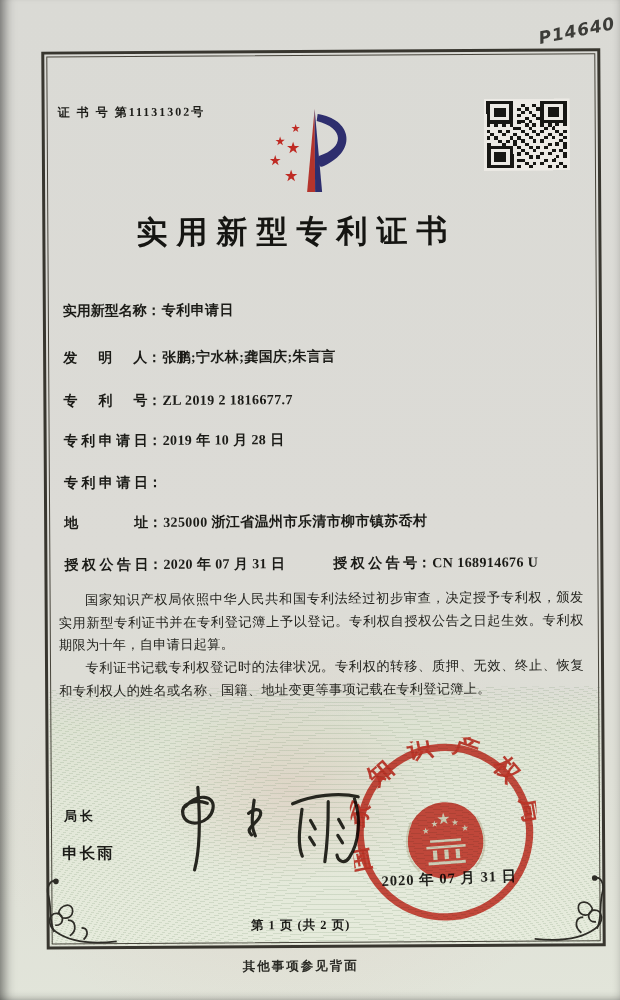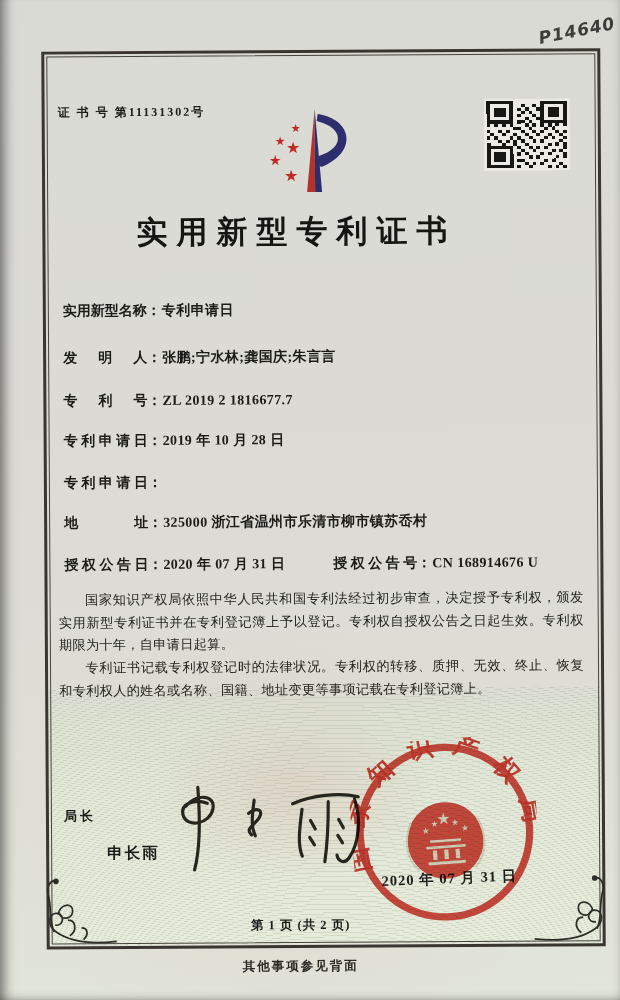--- a/index.html
+++ b/index.html
@@ -57,21 +57,21 @@
   .grant-row{display:flex;}
   .grant-left{display:flex;align-items:baseline;}
   .grant-right{display:flex;align-items:baseline;margin-left:42px;}
   .paragraphs{position:absolute;left:58px;right:37px;top:588px;z-index:2;}
   .paragraphs p{
     margin:0;text-indent:2em;text-align:justify;
     font-size:13.2px;line-height:1.72;font-weight:500;color:#24241f;
     letter-spacing:0.3px;
   }
   .director-title{position:absolute;left:62px;top:806px;z-index:2;font-size:13px;font-weight:700;letter-spacing:3px;}
-  .director-name{position:absolute;left:60px;top:842px;z-index:2;font-size:15.5px;font-weight:700;letter-spacing:2px;margin-left:45px;}
+  .director-name{position:absolute;left:60px;top:842px;z-index:2;font-size:15.5px;font-weight:700;letter-spacing:2px;}
   .signature{position:absolute;left:152px;top:772px;z-index:2;}
   .seal{position:absolute;left:350px;top:740px;z-index:3;mix-blend-mode:multiply;opacity:0.92;transform:rotate(-4deg);}
   .seal-date{
     position:absolute;left:352px;top:870px;width:190px;text-align:center;z-index:2;
     font-size:14.5px;font-weight:600;transform:rotate(-2deg);color:#1f1f1b;letter-spacing:1px;
   }
   .page-footer{position:absolute;left:0;right:24px;top:917px;z-index:2;text-align:center;font-size:12.5px;font-weight:600;letter-spacing:1px;}
   .back-note{position:absolute;left:0;right:24px;top:958px;z-index:2;text-align:center;font-size:12.5px;font-weight:600;letter-spacing:2px;color:#2a2a25;}
   .flourish-left{position:absolute;left:38px;bottom:48px;z-index:5;}
   .flourish-right{position:absolute;right:12px;bottom:48px;z-index:5;transform:scaleX(-1);}

